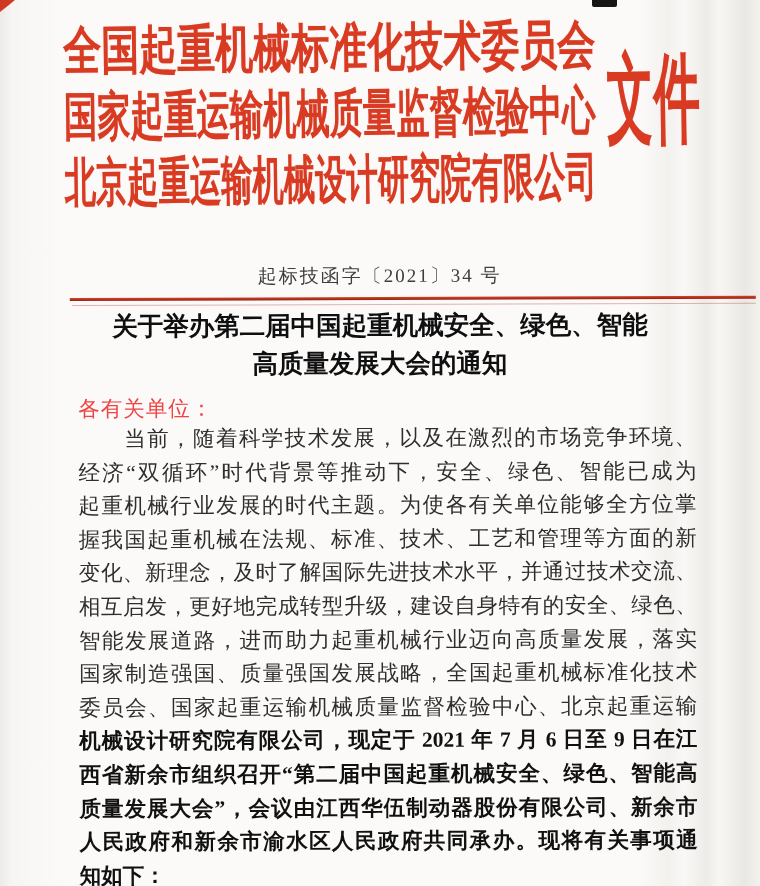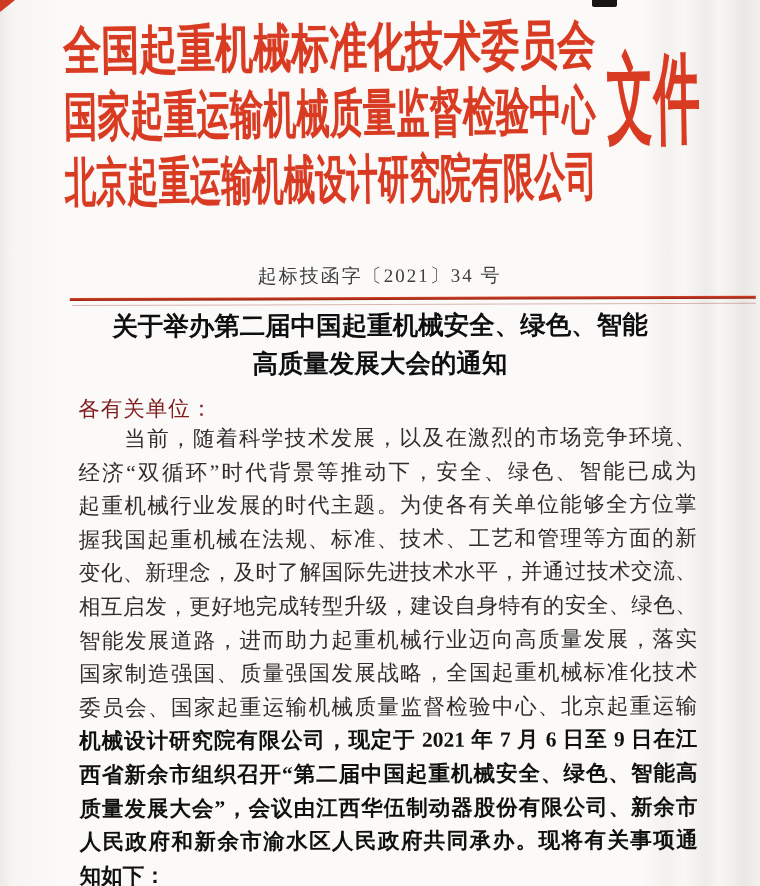--- a/index.html
+++ b/index.html
@@ -80,21 +80,21 @@
     text-align: center;
     font-size: 25.5px;
     font-weight: bold;
     color: #0f0f0f;
     line-height: 38px;
   }
 
   .salutation {
     left: 78px; top: 393px;
     font-size: 21.5px;
-    color: #7f1d1d;
+    color: #ef4444;
     letter-spacing: 1px;
   }
 
   .body-text { left: 78px; top: 422px; width: 618px; }
   .body-line {
     font-size: 21.5px;
     line-height: 33.6px;
     height: 33.6px;
     color: #2f2e2c;
     text-align: justify;

